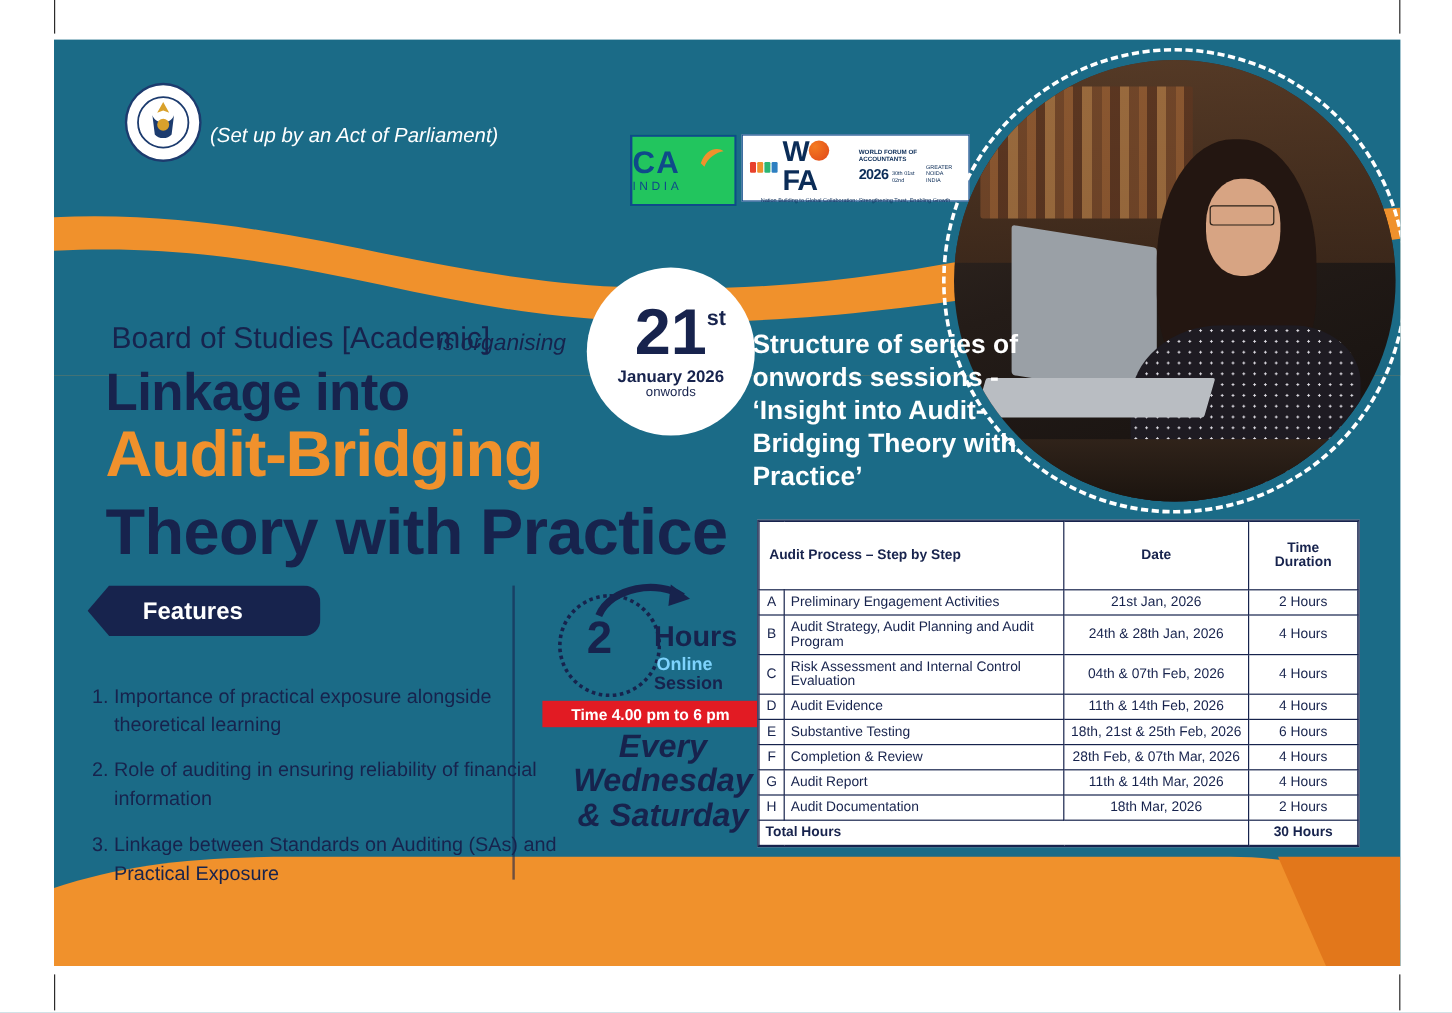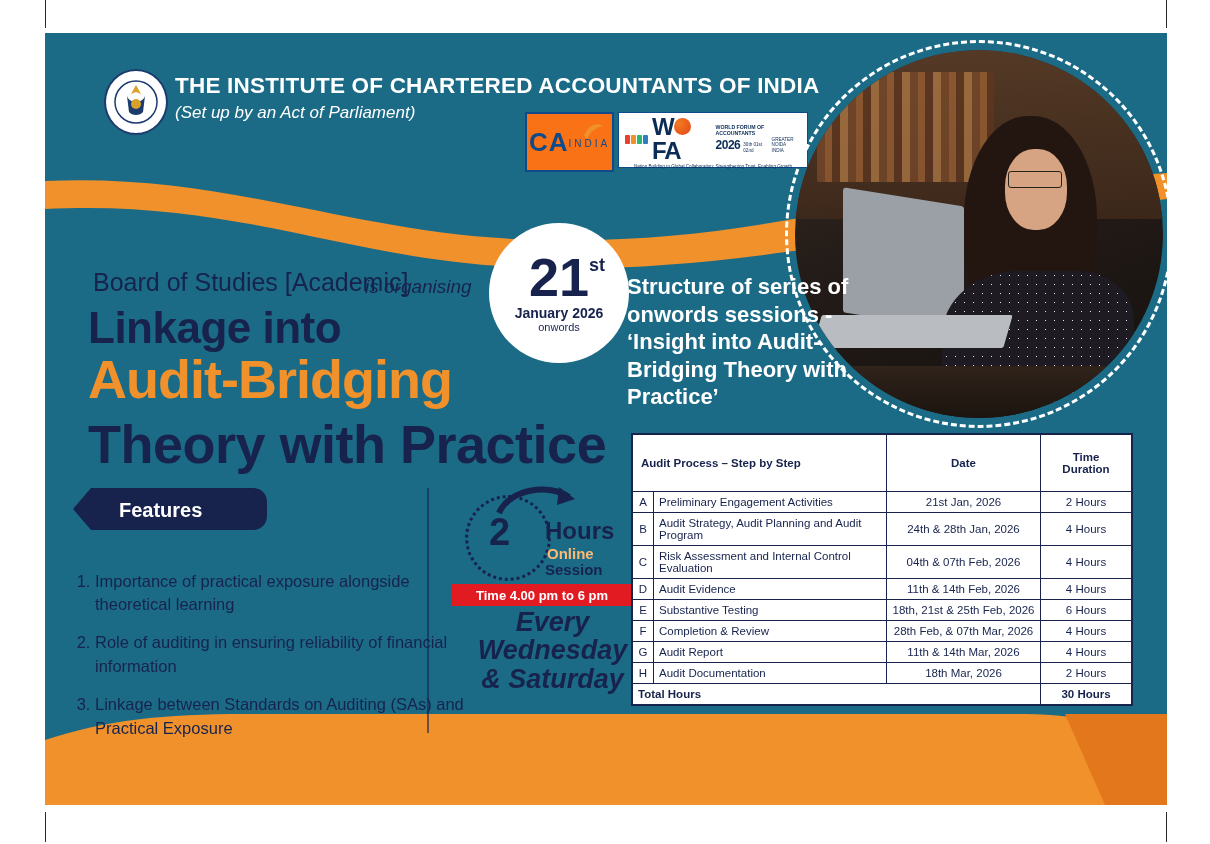--- a/index.html
+++ b/index.html
@@ -22,22 +22,22 @@
   }
   .logo-emblem svg{display:block;}
   .org-title{
     position:absolute;left:130px;top:40px;color:#ffffff;font-weight:bold;font-size:22.5px;
     letter-spacing:.2px;white-space:nowrap;
   }
   .org-sub{
     position:absolute;left:130px;top:70px;color:#ffffff;font-size:17px;font-style:italic;
   }
   .ca-logo{
-    position:absolute;left:480px;top:79px;width:85px;height:56px;background:#f97316;
-    border:2px solid #0f4a8a;display:flex;flex-direction:row;align-items:center;justify-content:center;
+    position:absolute;left:480px;top:79px;width:85px;height:56px;background:#22c55e;
+    border:2px solid #0f4a8a;display:flex;flex-direction:column;align-items:flex-start;justify-content:center;
   }
   .ca-logo .ca{color:#0f4a8a;font-weight:bold;font-size:26px;line-height:.95;letter-spacing:1px;}
   .ca-logo .india{color:#0f4a8a;font-size:10px;letter-spacing:3px;margin-top:2px;}
   .ca-swoosh{position:absolute;right:8px;top:6px;width:22px;height:22px;}
   .wofa-logo{
     position:absolute;left:573px;top:79px;width:190px;height:56px;background:#ffffff;
     border:1px solid #0f4a8a;padding:2px 4px;box-sizing:border-box;
   }
   .wofa-main{display:flex;align-items:center;gap:4px;}
   .wofa-word{font-weight:bold;font-size:24px;color:#0b2c57;letter-spacing:-1px;line-height:1;}
@@ -98,21 +98,21 @@
   .features-tag{position:absolute;left:28px;top:455px;width:194px;height:42px;background:#17234d;}
   .feat-list{position:absolute;left:28px;top:520px;width:375px;color:#17234d;font-size:16.5px;line-height:1.45;}
   .feat-list li{margin-bottom:14px;}
   .feat-list{padding-left:22px;}
   .vline{position:absolute;left:382px;top:455px;width:1.5px;height:245px;background:#17234d;opacity:.6;}
   
   .clock{position:absolute;left:420px;top:462px;width:80px;height:80px;border:3.5px dotted #17234d;border-radius:50%;}
   .clock-num{position:absolute;left:444px;top:478px;font-size:38px;font-weight:bold;color:#17234d;}
   .clock-arrow{position:absolute;left:448px;top:450px;}
   .hours{position:absolute;left:500px;top:484px;font-size:24px;font-weight:bold;color:#17234d;}
-  .online{position:absolute;left:502px;top:512px;font-size:15px;font-weight:bold;color:#fdba74;}
+  .online{position:absolute;left:502px;top:512px;font-size:15px;font-weight:bold;color:#7dd3fc;}
   .session{position:absolute;left:500px;top:528px;font-size:15px;font-weight:bold;color:#17234d;}
   .time-chip{position:absolute;left:407px;top:551px;width:180px;height:22px;background:#e21b23;
     display:flex;align-items:center;justify-content:center;}
   .time-chip span{color:#ffffff;font-weight:bold;font-size:13px;}
   .every{position:absolute;left:420px;top:575px;width:175px;text-align:center;color:#17234d;
     font-weight:bold;font-style:italic;font-size:27px;line-height:1.05;}
   
   .struct{position:absolute;left:582px;top:240px;width:270px;color:#ffffff;font-weight:bold;font-size:22px;line-height:1.25;}
   
   .table-wrap{position:absolute;left:586px;top:400px;width:500px;background:#ffffff;border:1px solid #17234d;}
@@ -149,21 +149,20 @@
 
   <div class="header">
     <div class="logo-emblem">
       <svg width="46" height="48" viewBox="0 0 46 48">
         <circle cx="23" cy="24" r="21" fill="#fff" stroke="#1c3b6e" stroke-width="1.5"></circle>
         <path d="M23 7 L28 16 L23 14 L18 16 Z" fill="#d9a12b"></path>
         <path d="M14 18 C17 26, 29 26, 32 18 L30 34 C27 38, 19 38, 16 34 Z" fill="#1c3b6e"></path>
         <circle cx="23" cy="26" r="5" fill="#d9a12b"></circle>
       </svg>
     </div>
-    <div class="org-title">THE INSTITUTE OF CHARTERED ACCOUNTANTS OF INDIA</div>
     <div class="org-sub">(Set up by an Act of Parliament)</div>
 
     <div class="ca-logo">
       <svg class="ca-swoosh" viewBox="0 0 22 22">
         <path d="M2 16 C6 4, 16 2, 21 6 C15 7, 8 11, 5 19 Z" fill="#f0912c"></path>
       </svg>
       <div class="ca">CA</div>
       <div class="india">INDIA</div>
     </div>
 

